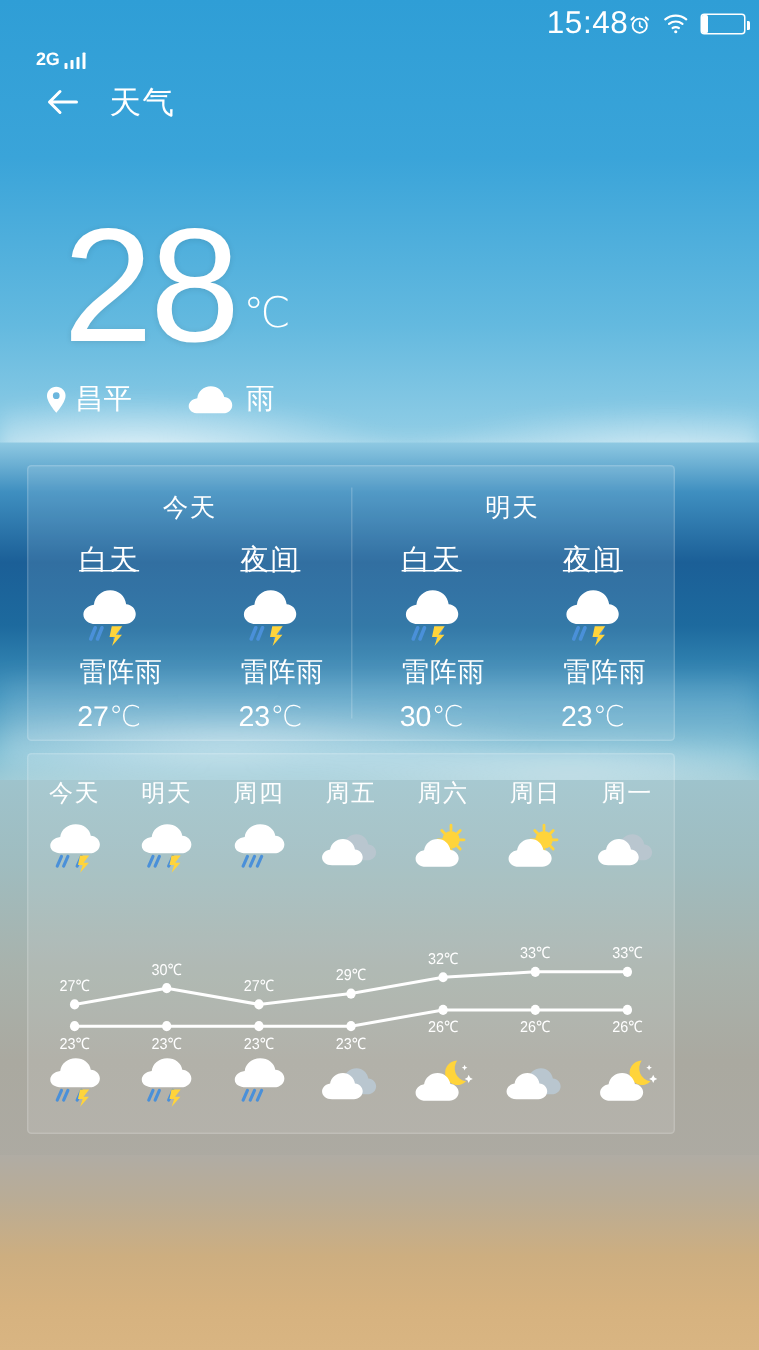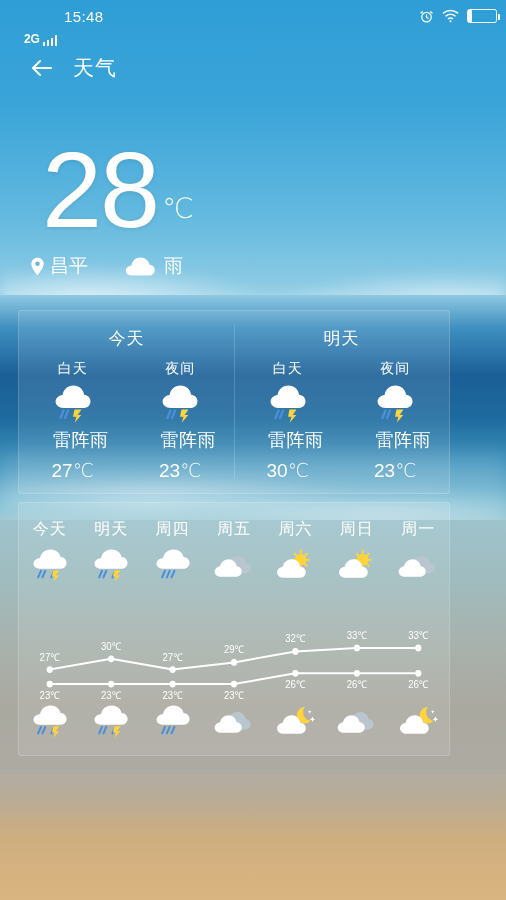--- a/index.html
+++ b/index.html
@@ -52,21 +52,21 @@
     font-size:12px;
   }
   .sb-left { display:flex; flex-direction:column; justify-content:center;
              padding-left:24px; line-height:1.05;gap:32px; }
   .sb-sim { display:flex; align-items:flex-end; gap:3px; height:14px; }
   .sb-sim-label { font-size:12px; font-weight:bold; letter-spacing:-.2px; }
   .bars { display:flex; align-items:flex-end; gap:1.5px; height:11px; }
   .bars i { display:block; width:2.5px; background:#fff; border-radius:.5px; }
   .bars i:nth-child(1){height:4px;} .bars i:nth-child(2){height:6px;}
   .bars i:nth-child(3){height:8.5px;} .bars i:nth-child(4){height:11px;}
-  .sb-center { flex:1; text-align:left; font-size:15px; letter-spacing:.4px; }
+  .sb-center { flex:1; text-align:right; font-size:21px; letter-spacing:.4px; }
   .sb-right { display:flex; align-items:center; gap:8px; padding-right:9px; }
   .battery { width:30px; height:14px; border:1.6px solid #fff; border-radius:2.5px;
              position:relative; }
   .battery:after { content:""; position:absolute; right:-4px; top:4px; width:2.5px;
                    height:6px; background:#fff; border-radius:0 1px 1px 0; }
   .battery span { display:block; height:100%; background:#fff; border-radius:1px; width:14%; }
 
   
   .appbar { position:absolute; top:46px; left:0; right:0; height:44px;
             display:flex; align-items:center; z-index:15; color:#fff;margin-left:21px; }
@@ -93,21 +93,21 @@
 
   .daypair { display:flex; height:100%; }
   .daypair > .half { flex:1; position:relative; }
   .daypair > .half + .half:before {
     content:""; position:absolute; left:0; top:14px; bottom:14px; width:1px;
     background:rgba(255,255,255,.18);
   }
   .half-title { text-align:center; font-size:17px; padding-top:16px; letter-spacing:1px; }
   .half-cols { display:flex; margin-top:10px; }
   .half-col { flex:1; text-align:center; }
-  .col-period { font-size:14px; letter-spacing:1px; }
+  .col-period { font-size:19px; letter-spacing:1px;text-decoration:underline; }
   .col-icon { height:44px; display:flex; align-items:center; justify-content:center;
               margin:4px 0 2px; }
   .col-cond { font-size:18px; letter-spacing:.5px;margin-left:16px; }
   .col-temp { font-size:19px; margin-top:7px; font-weight:300; }
 
   
   .week { position:relative; height:100%; }
   .week-row { display:flex; }
   .week-cell { flex:1; text-align:center; }
   .week-days { padding-top:16px; }

